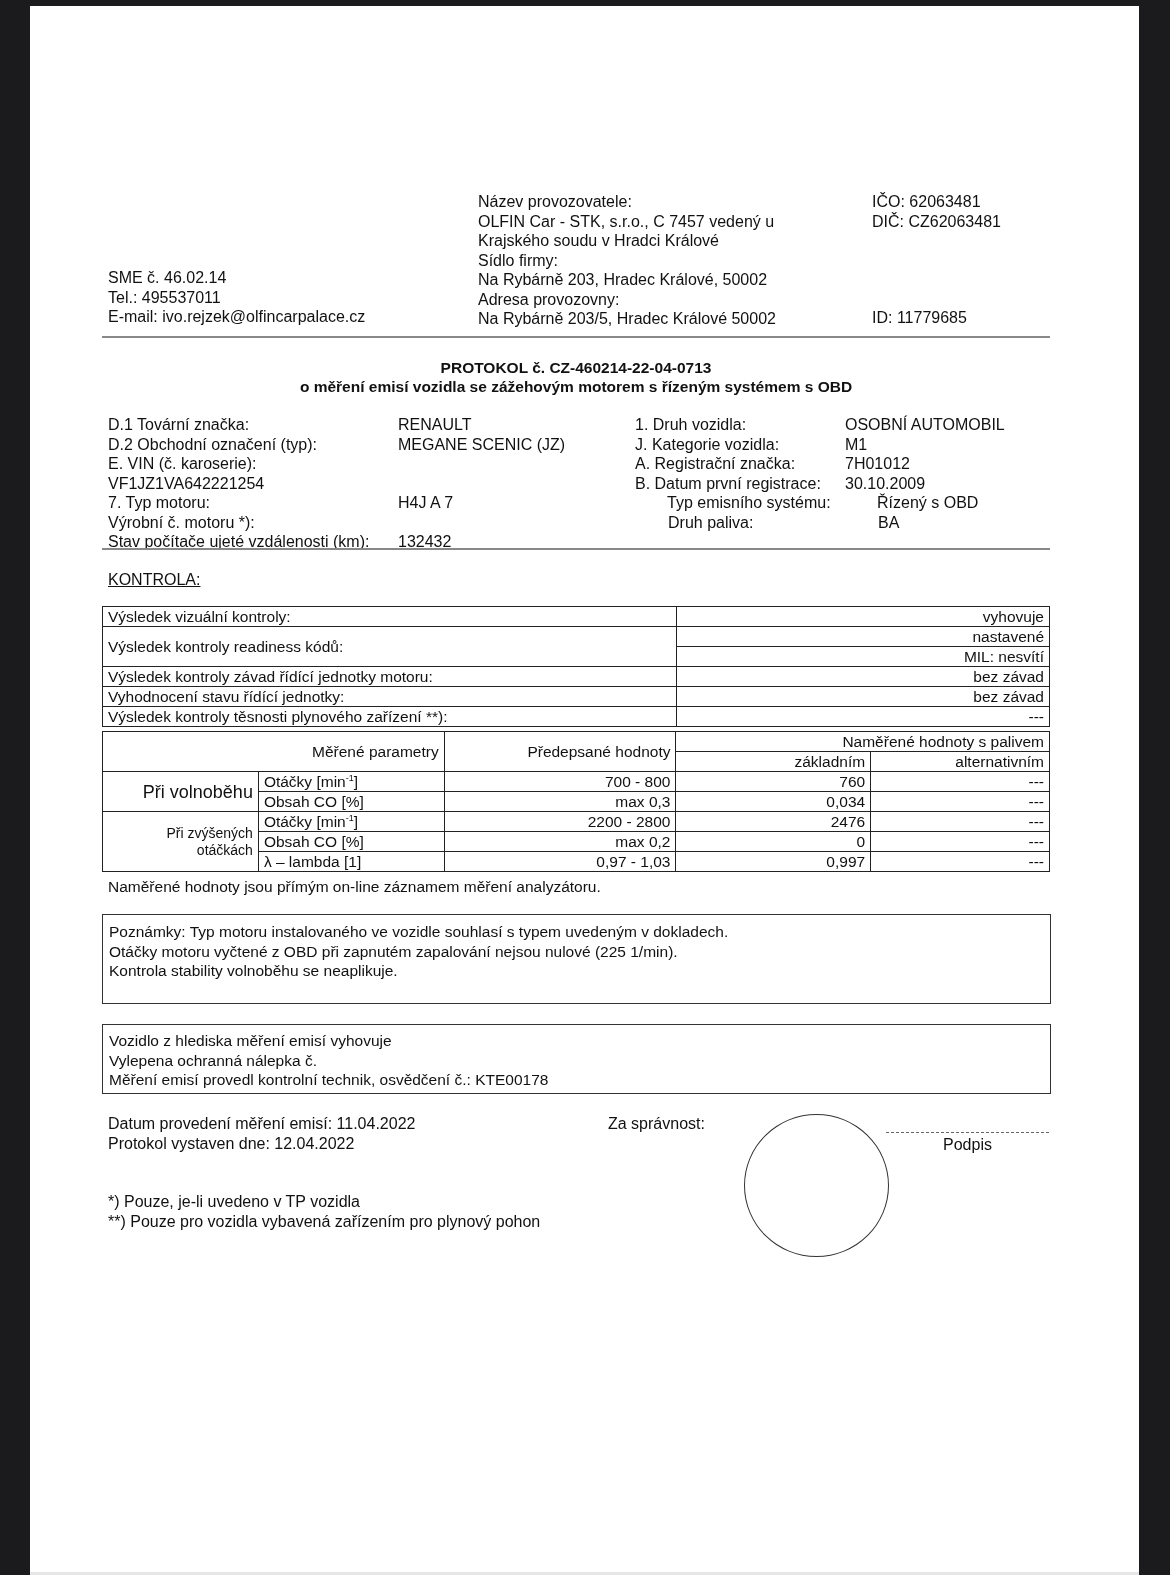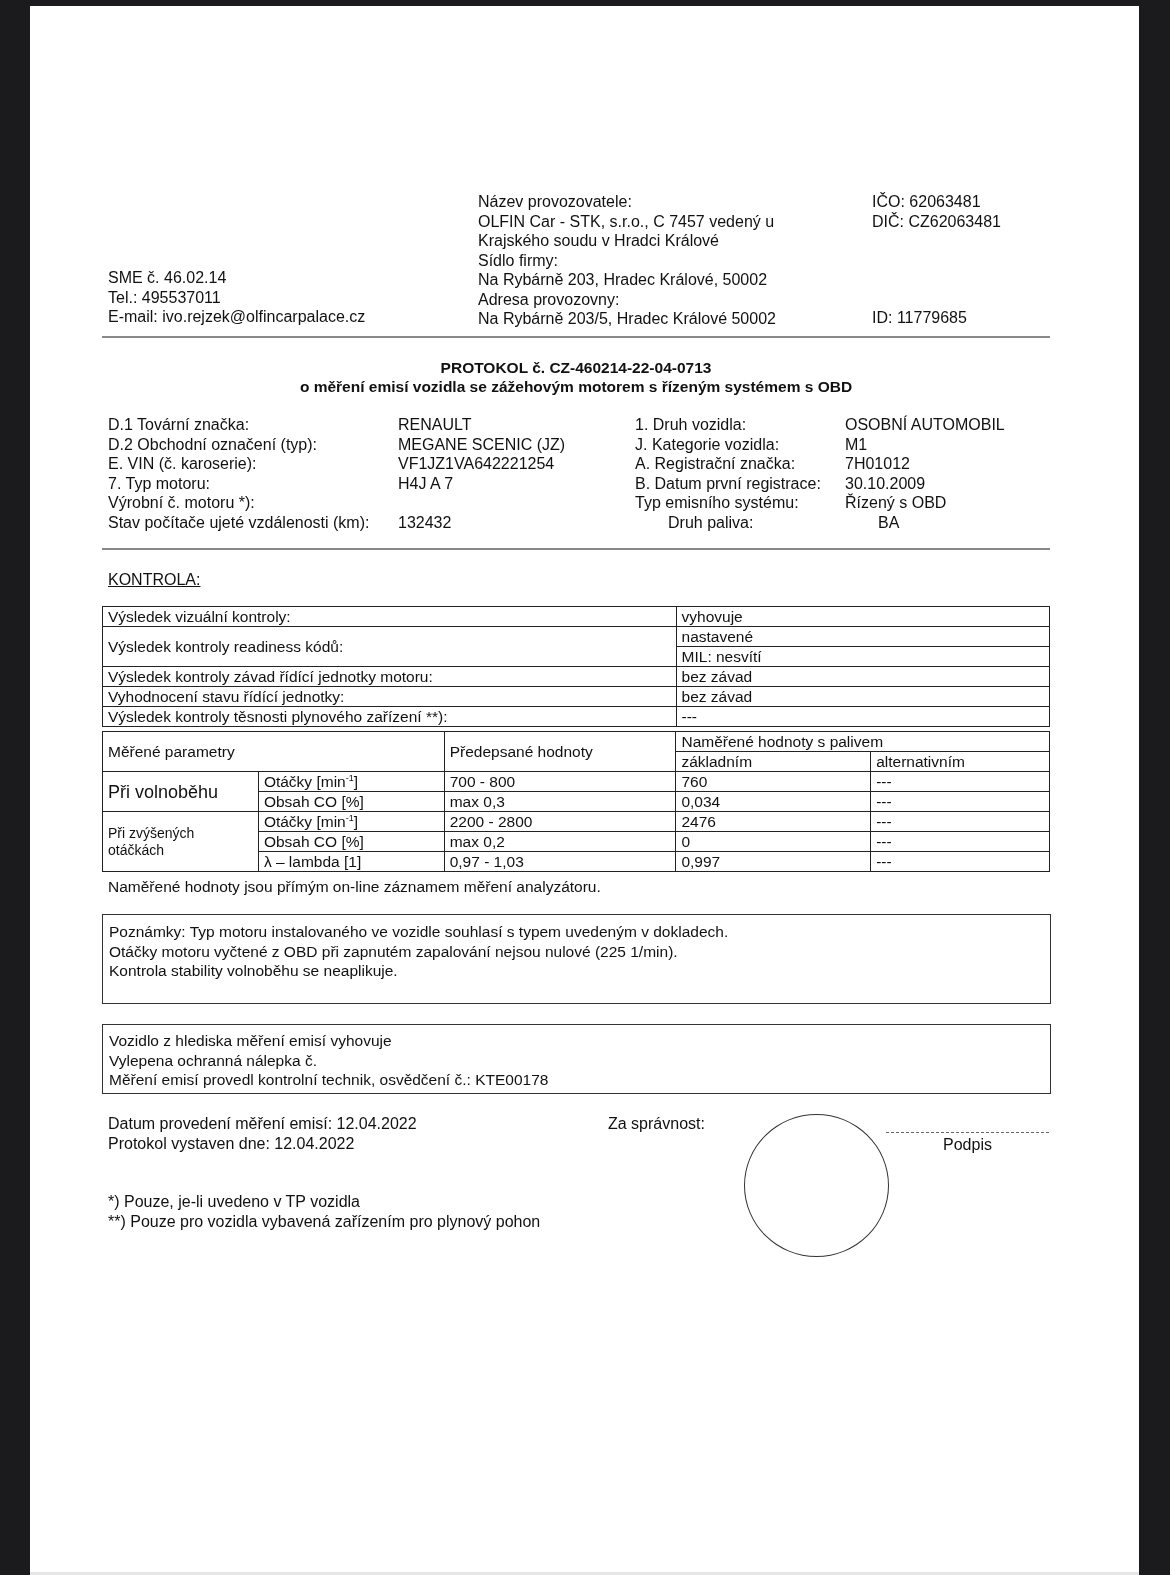--- a/index.html
+++ b/index.html
@@ -10,21 +10,21 @@
   .page {
     position:absolute; left:30px; top:6px; width:1109px; height:1569px; background:#fff;
     border-bottom:3px solid #e6e6e6; box-sizing:border-box;
   }
   .abs { position:absolute; }
   .txt { font-size:16px; line-height:19.5px; white-space:nowrap; }
   .hr { position:absolute; left:72px; width:948px; height:0; border-top:2px solid #888; }
   .title { position:absolute; left:72px; width:948px; text-align:center; font-weight:bold; font-size:15.5px; line-height:19px; }
   table.grid { position:absolute; border-collapse:collapse; font-size:15.5px; }
   table.grid td { border:1.6px solid #222; padding:0 5px; height:19px; line-height:18px; white-space:nowrap; }
-  .c { text-align:left; }
+  .c { text-align:right; }
   sup { font-size:9px; line-height:0; }
   .box { position:absolute; border:1.5px solid #333; box-sizing:border-box; }
   .box .line { font-size:15.5px; line-height:19.6px; white-space:nowrap; }
   .stamp { position:absolute; border:1.4px solid #333; border-radius:50%; }
   .sigline { position:absolute; border-top:1.4px dashed #666; }
   .ul { text-decoration:underline; }
 </style>
 </head>
 <body>
 
@@ -59,21 +59,21 @@
 
   <div class="abs txt" style="left:78px; top:409px; width:600px;" id="vleft">
       <div style="display: flex;">
         <span style="width: 290px;">D.1 Tovární značka:</span>
         <span>RENAULT</span>
       </div>
       <div style="display: flex;">
         <span style="width: 290px;">D.2 Obchodní označení (typ):</span>
         <span>MEGANE SCENIC (JZ)</span>
       </div>
-      <div style="display: flex;">
+      <div style="display: flex; flex-direction: column;">
         <span style="width: 290px;">E. VIN (č. karoserie):</span>
         <span>VF1JZ1VA642221254</span>
       </div>
       <div style="display: flex;">
         <span style="width: 290px;">7. Typ motoru:</span>
         <span>H4J A 7</span>
       </div>
       <div style="display: flex;">
         <span style="width: 290px;">Výrobní č. motoru *):</span>
         <span></span>
@@ -94,21 +94,21 @@
       </div>
       <div style="display: flex;">
         <span style="width: 210px;">A. Registrační značka:</span>
         <span>7H01012</span>
       </div>
       <div style="display: flex;">
         <span style="width: 210px;">B. Datum první registrace:</span>
         <span>30.10.2009</span>
       </div>
       <div style="display: flex;">
-        <span style="width: 210px;">Typ emisního systému:</span>
+        <span style="width: 210px; margin-left: 32px;">Typ emisního systému:</span>
         <span>Řízený s OBD</span>
       </div>
       <div style="display: flex;">
         <span style="width: 210px; margin-left: 33px;">Druh paliva:</span>
         <span>BA</span>
       </div>
     </div>
 
   <div class="hr" style="top:542px;"></div>
 
@@ -212,21 +212,21 @@
     <div class="line">Kontrola stability volnoběhu se neaplikuje.</div>
   </div>
 
   <div class="box" style="left:72px; top:1018px; width:949px; height:70px; padding:6px 0 0 6px;">
     <div class="line">Vozidlo z hlediska měření emisí vyhovuje</div>
     <div class="line">Vylepena ochranná nálepka č.</div>
     <div class="line">Měření emisí provedl kontrolní technik, osvědčení č.: KTE00178</div>
   </div>
 
   <div class="abs txt" style="left:78px; top:1108px;">
-    <div>Datum provedení měření emisí: 12.04.2022</div>
+    <div>Datum provedení měření emisí: 11.04.2022</div>
     <div>Protokol vystaven dne: 12.04.2022</div>
   </div>
   <div class="abs txt" style="left:578px; top:1108px;">Za správnost:</div>
 
   <div class="stamp" style="left:714px; top:1108px; width:143px; height:141px;"></div>
 
   <div class="sigline" style="left:856px; top:1126px; width:163px;"></div>
   <div class="abs txt" style="left:856px; top:1129px; width:163px; text-align:center;">Podpis</div>
 
   <div class="abs txt" style="left:78px; top:1186px;">

